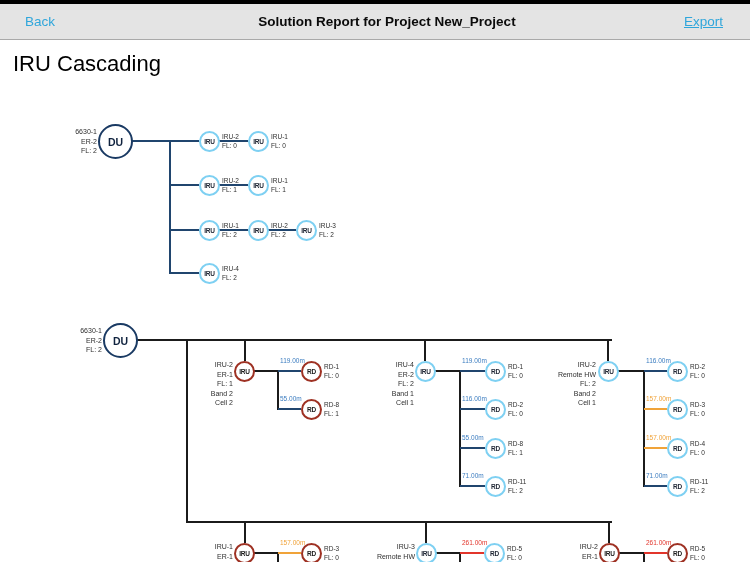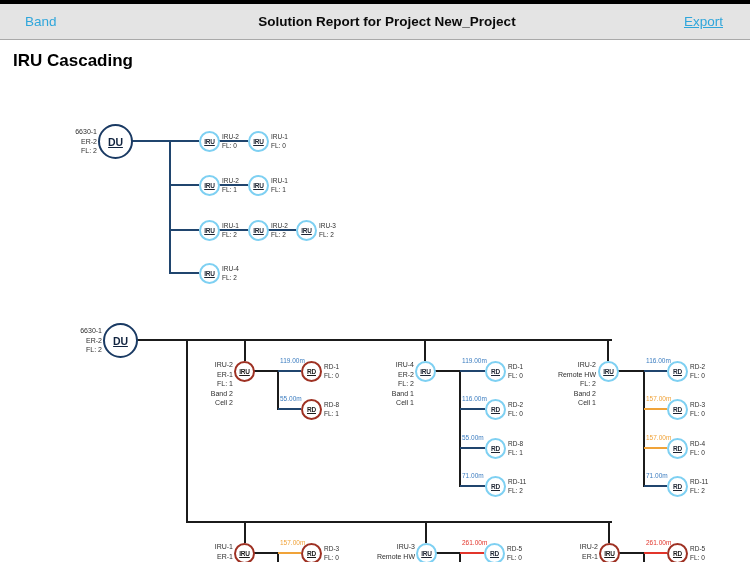--- a/index.html
+++ b/index.html
@@ -5,43 +5,43 @@
   html,body{margin:0;padding:0;}
   body{width:750px;height:562px;font-family:"Liberation Sans","DejaVu Sans",sans-serif;background:#fff;}
   #screen{position:relative;width:750px;height:562px;overflow:hidden;background:#fff;}
   
   .statusbar{position:absolute;left:0;top:0;width:750px;height:4px;background:#000;}
   .navbar{position:absolute;left:0;top:4px;width:750px;height:35px;background:#e4e4e4;border-bottom:1px solid #a9a9a9;}
   .nav-btn{position:absolute;top:0;height:35px;line-height:35px;font-size:13.5px;color:#2fa6db;cursor:pointer;}
   .nav-back{left:25px;}
   .nav-export{right:27px;text-decoration:underline;}
   .nav-title{position:absolute;left:0;top:0;width:100%;height:35px;line-height:35px;text-align:center;font-size:13.5px;font-weight:600;color:#0a0a0a;padding-left:12px;}
-  .page-title{position:absolute;left:13px;top:51px;font-size:17px;font-weight:bold;color:#000;}
+  .page-title{position:absolute;left:13px;top:51px;font-size:22px;font-weight:normal;color:#000;}
   
   svg.wires{position:absolute;left:0;top:0;pointer-events:none;}
   .node{position:absolute;box-sizing:border-box;width:21px;height:21px;border-radius:50%;background:#fff;
-        display:flex;align-items:center;justify-content:center;font-size:6.5px;font-weight:bold;color:#1e2533;letter-spacing:-0.2px;z-index:2;text-decoration:underline;}
+        display:flex;align-items:center;justify-content:center;font-size:6.5px;font-weight:bold;color:#1e2533;letter-spacing:-0.2px;z-index:2;}
   .node.blue{border:2px solid #7ed0f2;}
   .node.maroon{border:2px solid #9e3123;color:#1b1b1b;}
   .node.du{width:35px;height:35px;border:2.5px solid #1a3a63;font-size:10.5px;color:#10233f;}
   .nl{position:absolute;font-size:6.5px;line-height:9px;color:#2e2e2e;white-space:nowrap;z-index:1;}
   .info{position:absolute;width:65px;font-size:7px;line-height:9.6px;color:#2e2e2e;text-align:right;white-space:nowrap;z-index:1;}
   .dist{position:absolute;font-size:6.5px;line-height:8px;white-space:nowrap;z-index:1;}
   .c-blue{color:#3c7dc0;}
   .c-orange{color:#f0a339;}
   .c-red{color:#e2352b;}
 </style>
 </head>
 <body>
 
 <div id="screen">
 
   <div class="statusbar"></div>
   <div class="navbar">
-    <span class="nav-btn nav-back">Band</span>
+    <span class="nav-btn nav-back">Back</span>
     <div class="nav-title">Solution Report for Project New_Project</div>
     <span class="nav-btn nav-export">Export</span>
   </div>
 
   <div class="page-title">IRU Cascading</div>
 
   <svg class="wires" width="750" height="562">
 
     <g stroke="#20456e" stroke-width="2" fill="none">
       <path d="M132,141 H199"></path>

